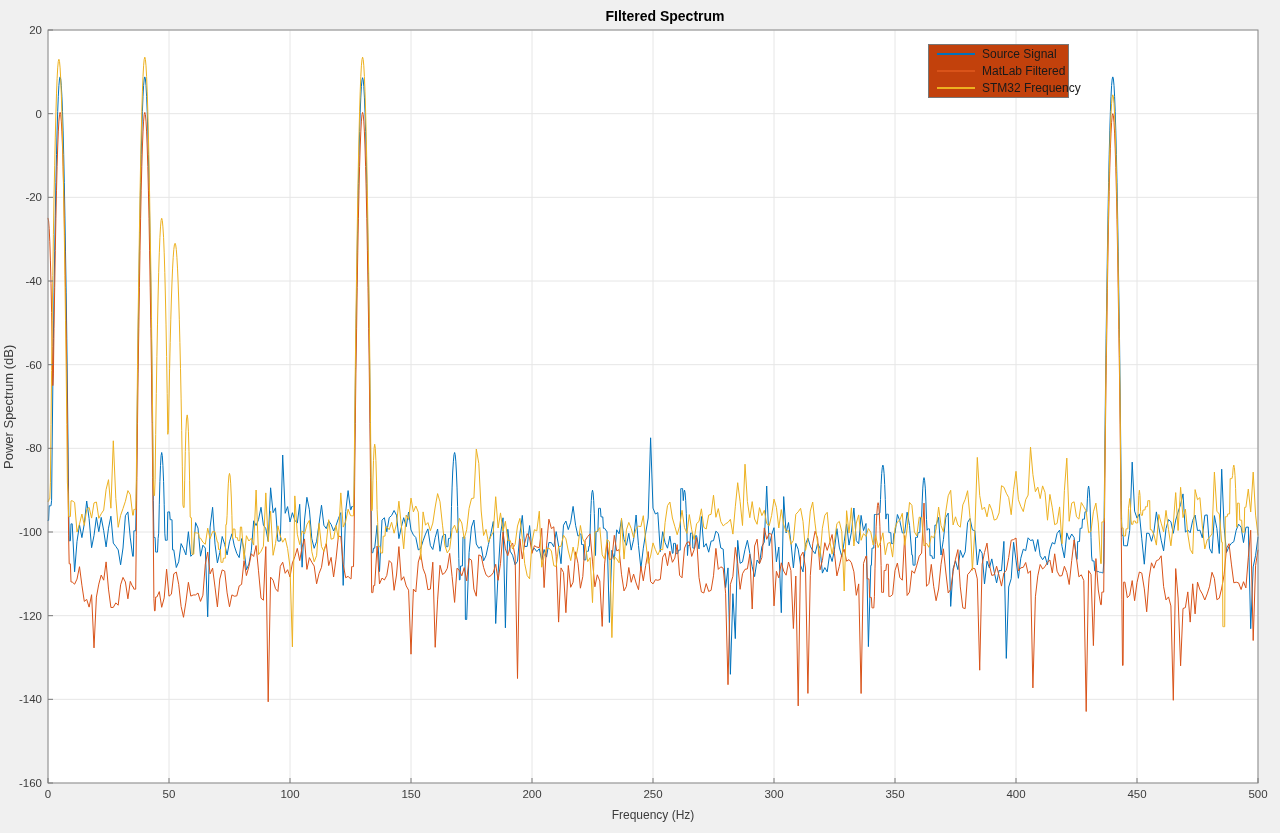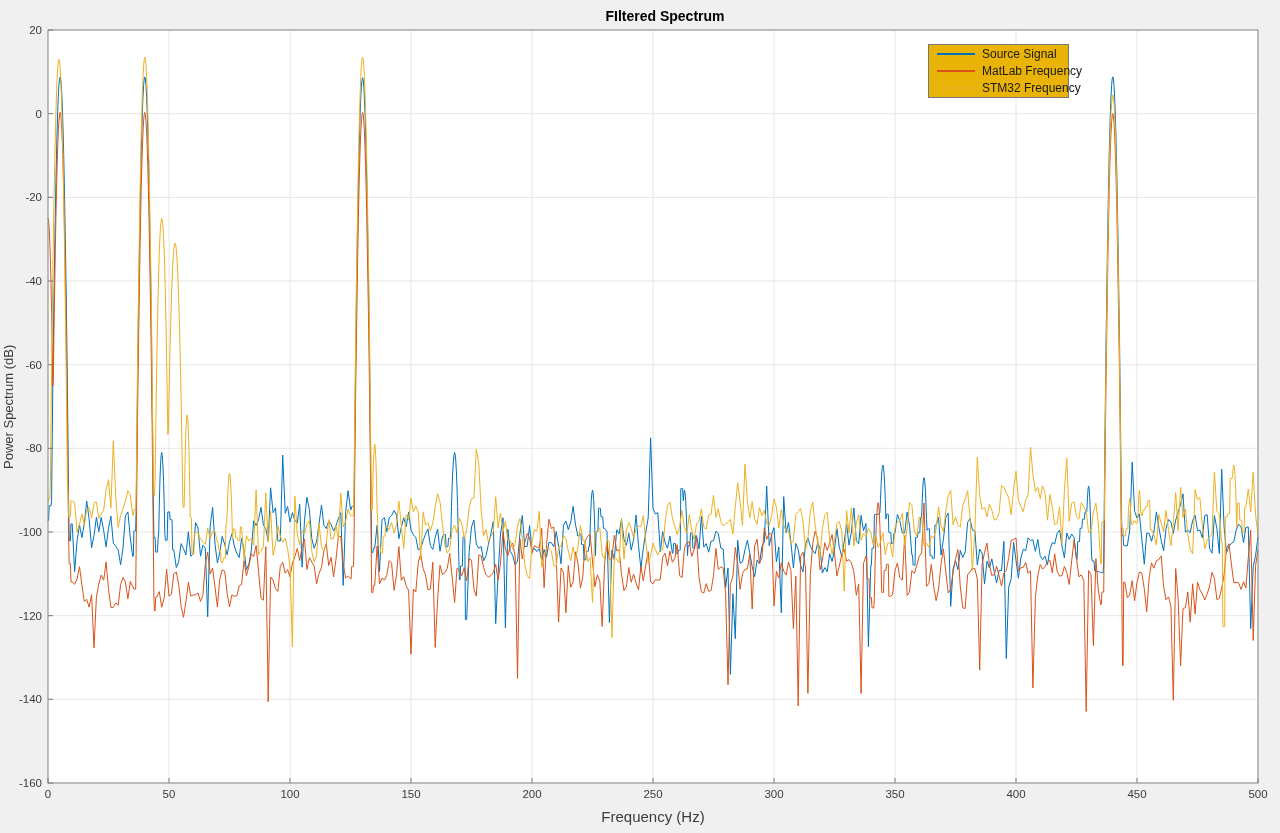--- a/index.html
+++ b/index.html
@@ -1,20 +1,20 @@
 <!DOCTYPE html>
 <html><head>
 <meta charset="utf-8">
 <style>
   html,body{margin:0;padding:0;}
   body{font-family:"Liberation Sans", sans-serif;}
   .figure{position:relative;width:1280px;height:833px;overflow:hidden;}
   .plot-title{position:absolute;left:60px;top:8px;width:1210px;text-align:center;
     font-size:14px;font-weight:bold;}
-  .xlabel{position:absolute;left:48px;top:808px;width:1210px;text-align:center;font-size:15px;}
+  .xlabel{position:absolute;left:48px;top:808px;width:1210px;text-align:center;font-size:12px;}
   .ylabel{position:absolute;left:1px;top:30px;height:753px;writing-mode:vertical-rl;
     transform:rotate(180deg);text-align:center;font-size:13px;white-space:nowrap;}
   svg{position:absolute;left:0;top:0;}
   .legend{position:absolute;left:928px;top:44px;width:141px;height:54px;box-sizing:border-box;
     display:flex;flex-direction:column;justify-content:center;}
   .legend-row{display:flex;align-items:center;height:18px;}
   .legend-line{width:38px;height:0;border-top-width:2px;border-top-style:solid;margin-left:8px;flex:none;}
   .legend-label{margin-left:7px;font-size:12px;white-space:nowrap;}
 </style>
 </head>
@@ -88,27 +88,27 @@
       <text x="42" y="201.33333333333331" text-anchor="end" font-size="11.5" fill="#3C3C3C" font-family="&quot;Liberation Sans&quot;, sans-serif">-20</text>
       <line x1="48" y1="113.66666666666666" x2="53" y2="113.66666666666666" stroke="#7A7A7A" stroke-width="1"></line>
       <text x="42" y="117.66666666666666" text-anchor="end" font-size="11.5" fill="#3C3C3C" font-family="&quot;Liberation Sans&quot;, sans-serif">0</text>
       <line x1="48" y1="30" x2="53" y2="30" stroke="#7A7A7A" stroke-width="1"></line>
       <text x="42" y="34" text-anchor="end" font-size="11.5" fill="#3C3C3C" font-family="&quot;Liberation Sans&quot;, sans-serif">20</text>
     </svg>
   <div class="plot-title" style="color: rgb(0, 0, 0);">FIltered Spectrum</div>
   <div class="xlabel" style="color: rgb(60, 60, 60);">Frequency (Hz)</div>
   <div class="ylabel" style="color: rgb(60, 60, 60);">Power Spectrum (dB)</div>
 
-  <div class="legend" style="background: #eab308; border: 1px solid rgb(119, 119, 119);">
+  <div class="legend" style="background: #c2410c; border: 1px solid rgb(119, 119, 119);">
     <div class="legend-row">
       <span class="legend-line" style="border-top-color: rgb(0, 114, 189);"></span>
       <span class="legend-label" style="color: rgb(26, 26, 26);">Source Signal</span>
     </div>
     <div class="legend-row">
       <span class="legend-line" style="border-top-color: rgb(217, 83, 25);"></span>
-      <span class="legend-label" style="color: rgb(26, 26, 26);">MatLab Frequency</span>
+      <span class="legend-label" style="color: rgb(26, 26, 26);">MatLab Filtered</span>
     </div>
     <div class="legend-row">
       <span class="legend-line" style="border-top-color: rgb(237, 177, 32);"></span>
       <span class="legend-label" style="color: rgb(26, 26, 26);">STM32 Frequency</span>
     </div>
   </div>
 </div>
 
 </body></html>

